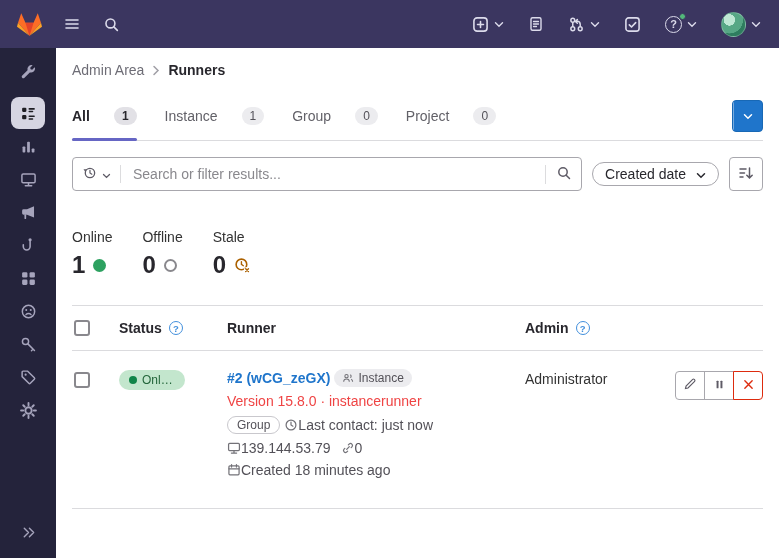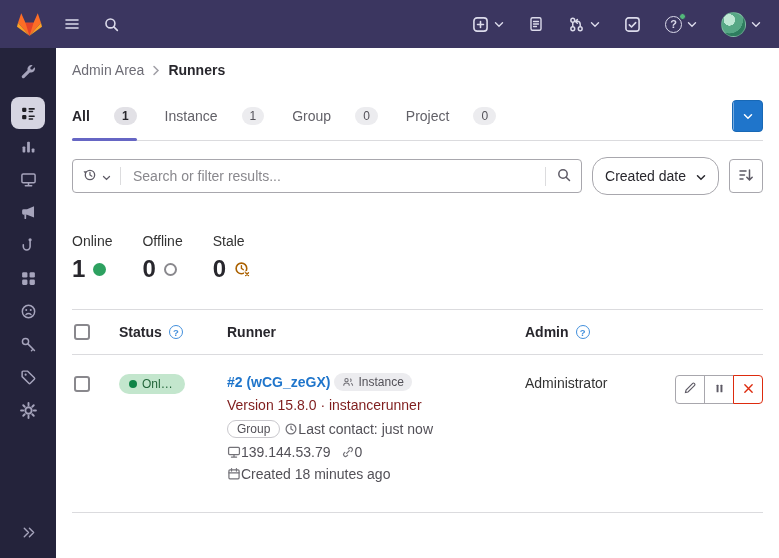--- a/index.html
+++ b/index.html
@@ -47,21 +47,21 @@
   .register-main { display:flex; align-items:center; padding:0 12px; font-size:14px; font-weight:400; }
   .register-caret { display:flex; align-items:center; padding:0 9px; border-left:1px solid rgba(255,255,255,.4); color:#fff; }
 
   
   .filter-row { display:flex; align-items:center; gap:10px; padding:16px 16px 12px; }
   .search-group { flex:1; display:flex; align-items:center; border:1px solid #a8a7ad; border-radius:4px; height:34px; background:#fff; overflow:hidden; }
   .history-btn { display:flex; align-items:center; gap:5px; padding:0 9px; background:#fff; border:none; border-right:1px solid #dcdcde; color:#5e5b66; cursor:pointer; }
   .search-input { flex:1; border:none; outline:none; font-size:14px; padding:0 12px; color:#333; font-family:inherit; }
   .search-input::placeholder { color:#89888d; }
   .search-submit { width:36px; background:#fff; border:none; border-left:1px solid #dcdcde; display:flex; align-items:center; justify-content:center; color:#5e5b66; cursor:pointer; }
-  .sortby-btn { display:flex; align-items:center; gap:10px; height:38px; padding:0 12px; background:#fff; border:1px solid #a8a7ad; border-radius:15px; font-size:14px; color:#28272d; cursor:pointer; font-family:inherit; }
+  .sortby-btn { display:flex; align-items:center; gap:10px; height:24px; padding:0 12px; background:#fff; border:1px solid #a8a7ad; border-radius:15px; font-size:14px; color:#28272d; cursor:pointer; font-family:inherit; }
   .sortdir-btn { width:34px; height:34px; background:#fff; border:1px solid #a8a7ad; border-radius:4px; display:flex; align-items:center; justify-content:center; color:#5e5b66; cursor:pointer; }
 
   
   .stats-row { display:flex; gap:30px; padding:26px 16px 26px; }
   .stat { display:flex; flex-direction:column; gap:6px; }
   .stat-label { font-size:14px; color:#333; }
   .stat-value { display:flex; align-items:center; gap:8px; font-size:24px; font-weight:600; color:#28272d; }
   .dot-online { width:13px; height:13px; border-radius:50%; background:#2da160; }
   .ring-offline { width:13px; height:13px; border-radius:50%; border:2.5px solid #89888d; background:#fff; }
 
@@ -78,21 +78,21 @@
   .q-help { display:inline-flex; align-items:center; justify-content:center; width:14px; height:14px; border:1.3px solid #428fdc; border-radius:50%; color:#428fdc; font-size:9.5px; font-weight:700; margin-left:7px; flex:none; cursor:pointer; }
 
   .status-pill { display:inline-flex; align-items:center; gap:5px; background:#c3e6cd; color:#24663b; border-radius:12px; padding:3px 10px; font-size:12px; max-width:66px; cursor:default; margin-top:1px; }
   .status-pill .sdot { width:8px; height:8px; border-radius:50%; background:#108548; flex:none; }
   .status-pill .txt { overflow:hidden; text-overflow:ellipsis; white-space:nowrap; max-width:36px; }
 
   .runner-cell { font-size:14px; color:#535158; }
   .r-line { display:flex; align-items:center; margin-bottom:6px; flex-wrap:nowrap; }
   .runner-link { color:#1f75cb; font-weight:600; text-decoration:none; cursor:pointer; }
   .type-badge { display:inline-flex; align-items:center; gap:4px; background:#ececef; color:#535158; border-radius:10px; padding:2px 8px; font-size:12px; margin-left:4px; }
-  .version-line { color:#7f1d1d; margin-bottom:7px; }
+  .version-line { color:#ef4444; margin-bottom:7px; }
   .idle-badge { display:inline-flex; align-items:center; background:#fff; border:1px solid #c9c8cd; color:#535158; border-radius:10px; padding:1px 9px; font-size:12px; margin-right:4px; }
   .meta-ic { color:#737278; display:inline-flex; flex:none; }
   .gap16 { margin-left:10px; }
 
   .owner-cell { padding-top:2px; color:#333; }
 
   .actions-cell { display:flex; justify-content:flex-end; padding-top:2px; }
   .act-btn { width:30px; height:29px; background:#fff; border:1px solid #a8a7ad; display:flex; align-items:center; justify-content:center; color:#5e5b66; cursor:pointer; margin-left:-1px; }
   .act-btn:first-child { border-radius:4px 0 0 4px; margin-left:0; }
   .act-btn:last-child { border-radius:0 4px 4px 0; }

